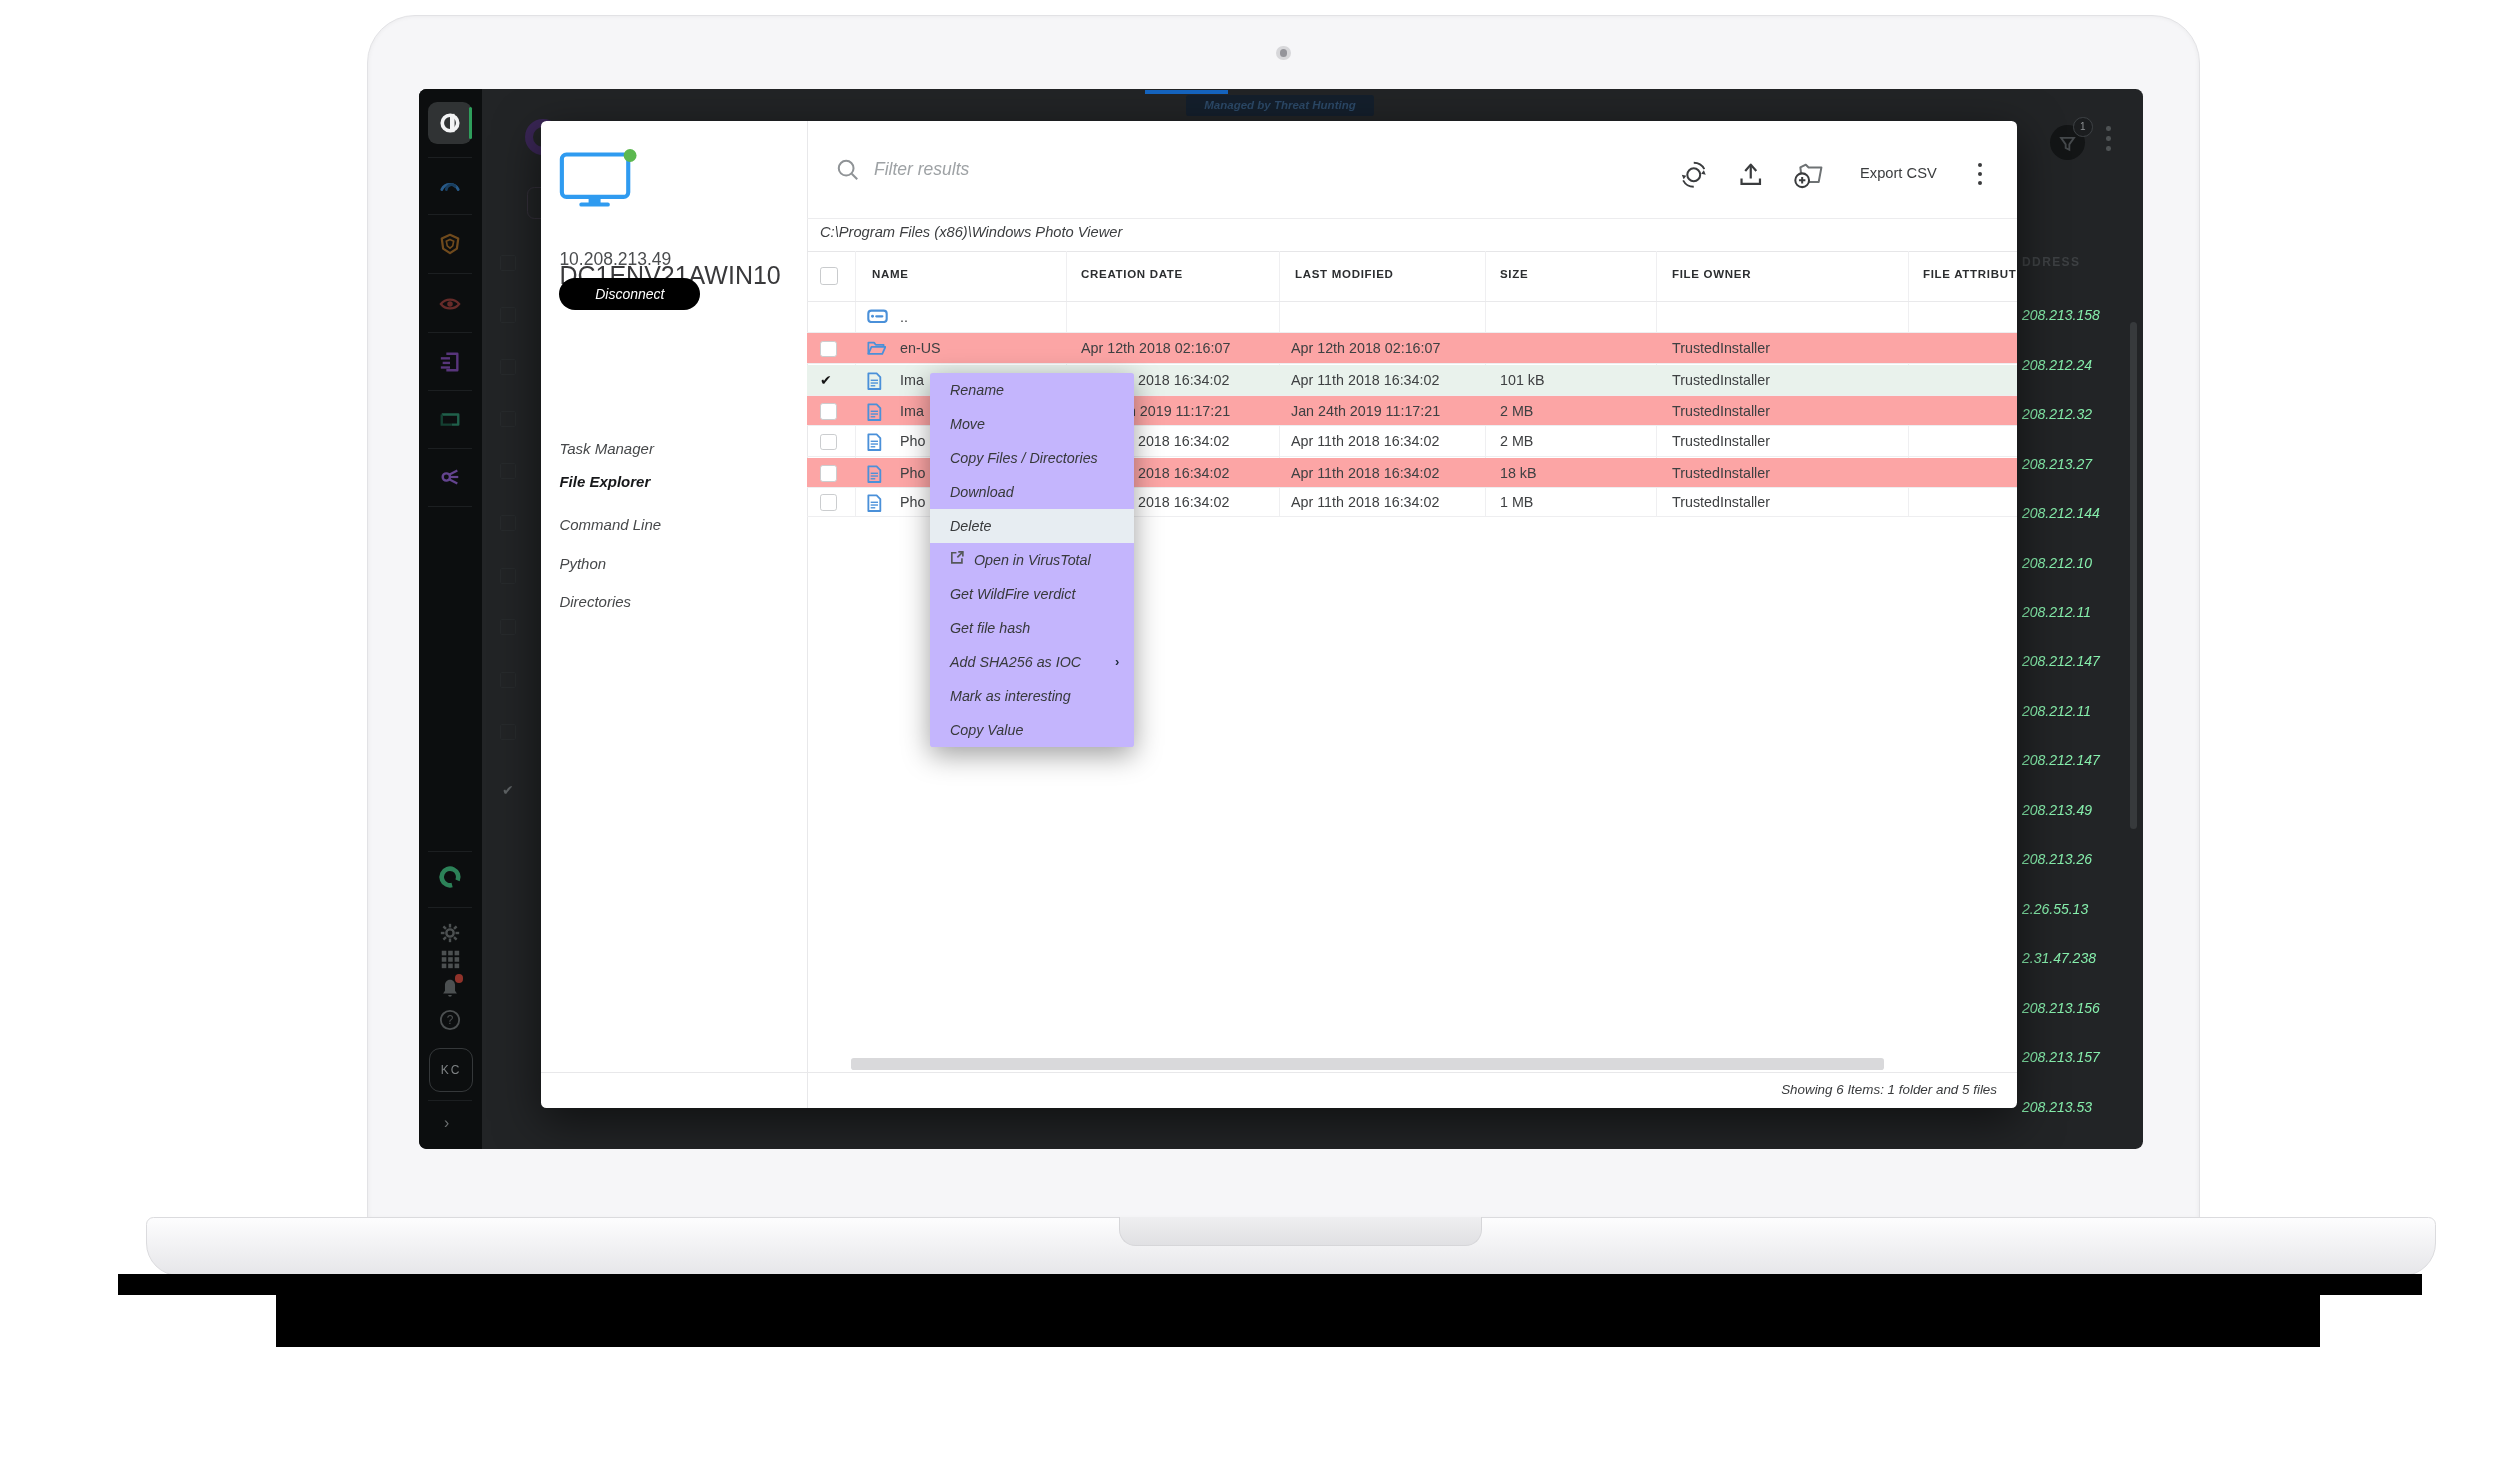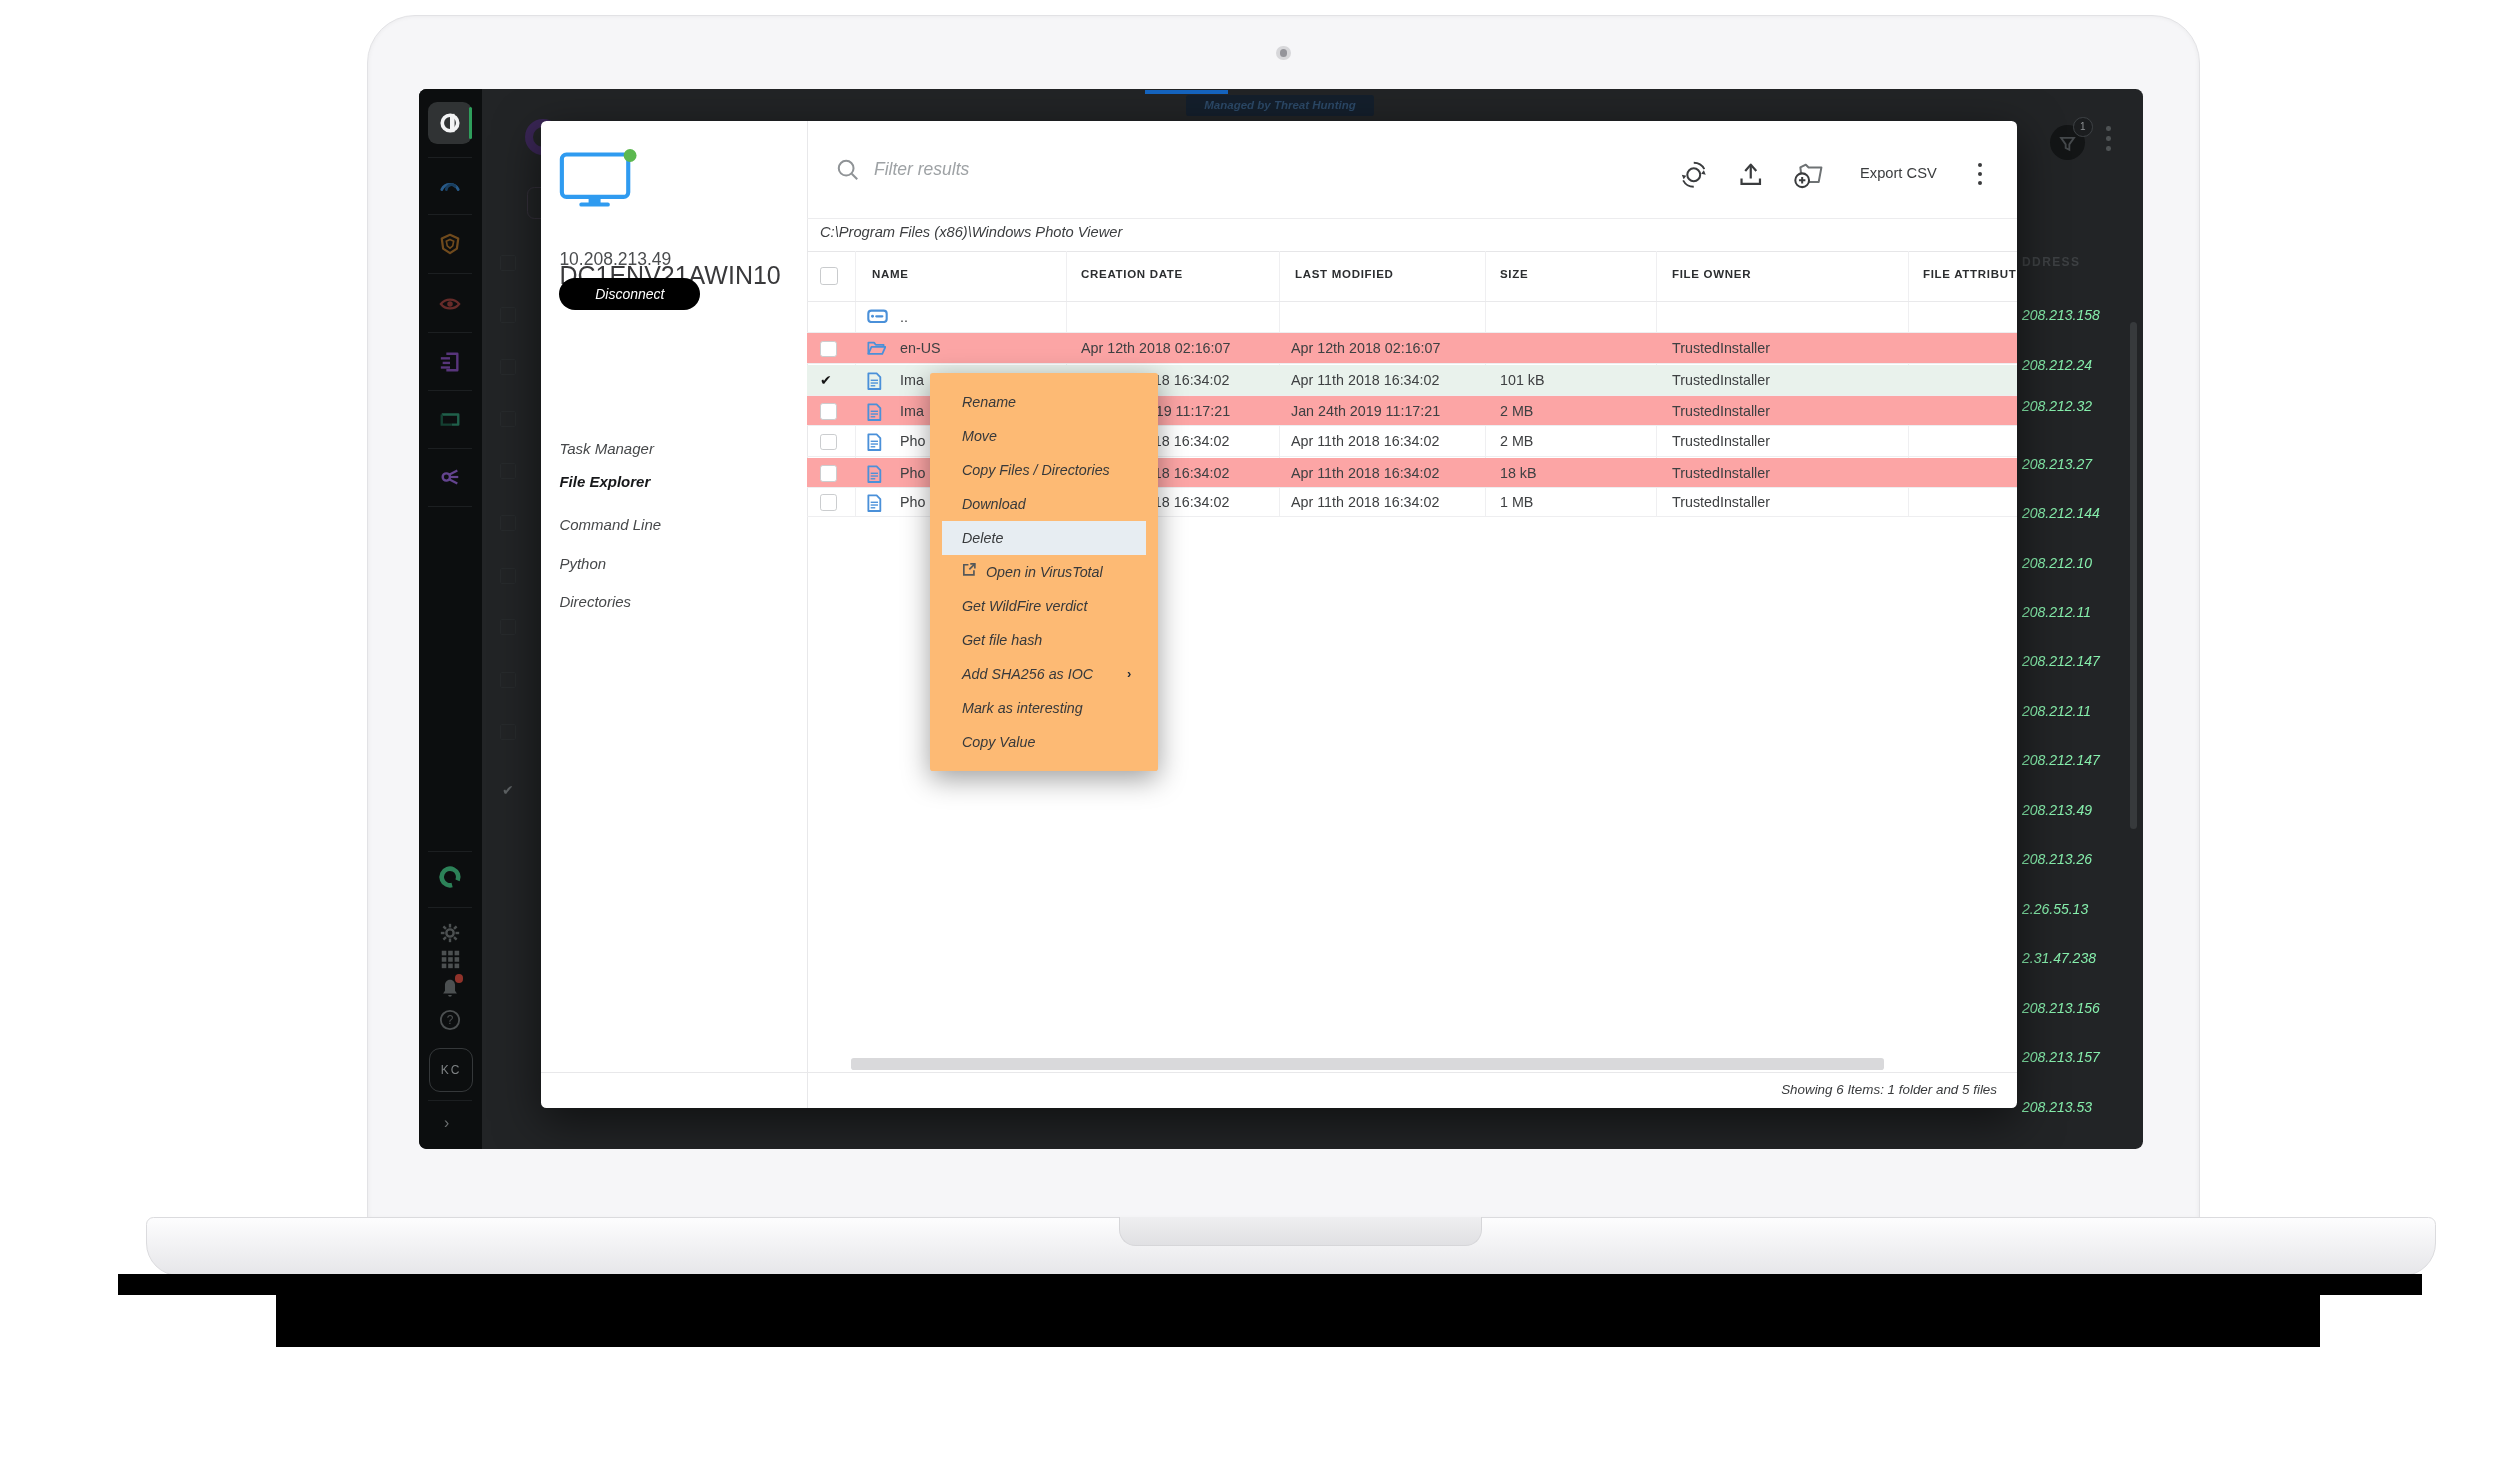--- a/index.html
+++ b/index.html
@@ -84,22 +84,22 @@
   .cell{position:absolute;top:0;font-size:14.3px;color:#3e4042;white-space:nowrap;}
   .rcb{position:absolute;left:13px;width:14.7px;height:14.7px;border:1.4px solid #cbcdcf;border-radius:2.8px;background:#fff;}
   .rchk{position:absolute;left:13px;font-size:14px;color:#141414;}
   .fico{position:absolute;left:60px;}
 
   #hscroll{position:absolute;left:310px;top:937px;width:1033px;height:12px;background:#d9d9db;border-radius:2.8px;cursor:pointer;}
   #hr4{position:absolute;left:0;top:951px;width:1476px;height:0.9px;background:#e8e8ea;}
   #status{position:absolute;right:20px;top:961px;font-style:italic;font-size:13.4px;color:#393b3d;}
 
   
-  #ctxmenu{position:absolute;left:511px;top:284px;width:204px;background:#fdba74;border-radius:2.8px;
-           box-shadow:0 7.4px 28px rgba(0,0,0,.38);z-index:20;padding:12px;}
+  #ctxmenu{position:absolute;left:511px;top:284px;width:204px;background:#c4b5fd;border-radius:2.8px;
+           box-shadow:0 7.4px 28px rgba(0,0,0,.38);z-index:20;padding:0;}
   .mi{position:relative;height:34px;line-height:34px;padding-left:20px;font-style:italic;font-size:14.3px;color:#37393b;cursor:pointer;white-space:nowrap;}
   .mi.hl{background:#e7edf2;}
   .mi .mico{display:inline-block;vertical-align:middle;margin-right:9.2px;margin-top:-2.8px;}
   .mi .sub{position:absolute;right:14.7px;top:0;font-style:normal;font-weight:bold;color:#1d2b3a;font-size:13px;}
 </style>
 </head>
 <body>
 
 <div id="stage">
 
@@ -235,21 +235,21 @@
         <div class="bwCb" style="top: 479px;"></div>
         <div class="bwCb" style="top: 530px;"></div>
         <div class="bwCb" style="top: 583px;"></div>
         <div class="bwCb" style="top: 635px;"></div>
       </div>
     <div id="bwCheck">✔</div>
     <div id="bwIpHeader" class="bw">DDRESS</div>
     <div id="bwIps">
         <div class="bwIp" style="top: 218px;">208.213.158</div>
         <div class="bwIp" style="top: 268px;">208.212.24</div>
-        <div class="bwIp" style="top: 309px;">208.212.32</div>
+        <div class="bwIp" style="top: 317px;">208.212.32</div>
         <div class="bwIp" style="top: 367px;">208.213.27</div>
         <div class="bwIp" style="top: 416px;">208.212.144</div>
         <div class="bwIp" style="top: 466px;">208.212.10</div>
         <div class="bwIp" style="top: 515px;">208.212.11</div>
         <div class="bwIp" style="top: 564px;">208.212.147</div>
         <div class="bwIp" style="top: 614px;">208.212.11</div>
         <div class="bwIp" style="top: 663px;">208.212.147</div>
         <div class="bwIp" style="top: 713px;">208.213.49</div>
         <div class="bwIp" style="top: 762px;">208.213.26</div>
         <div class="bwIp" style="top: 812px;">2.26.55.13</div>

